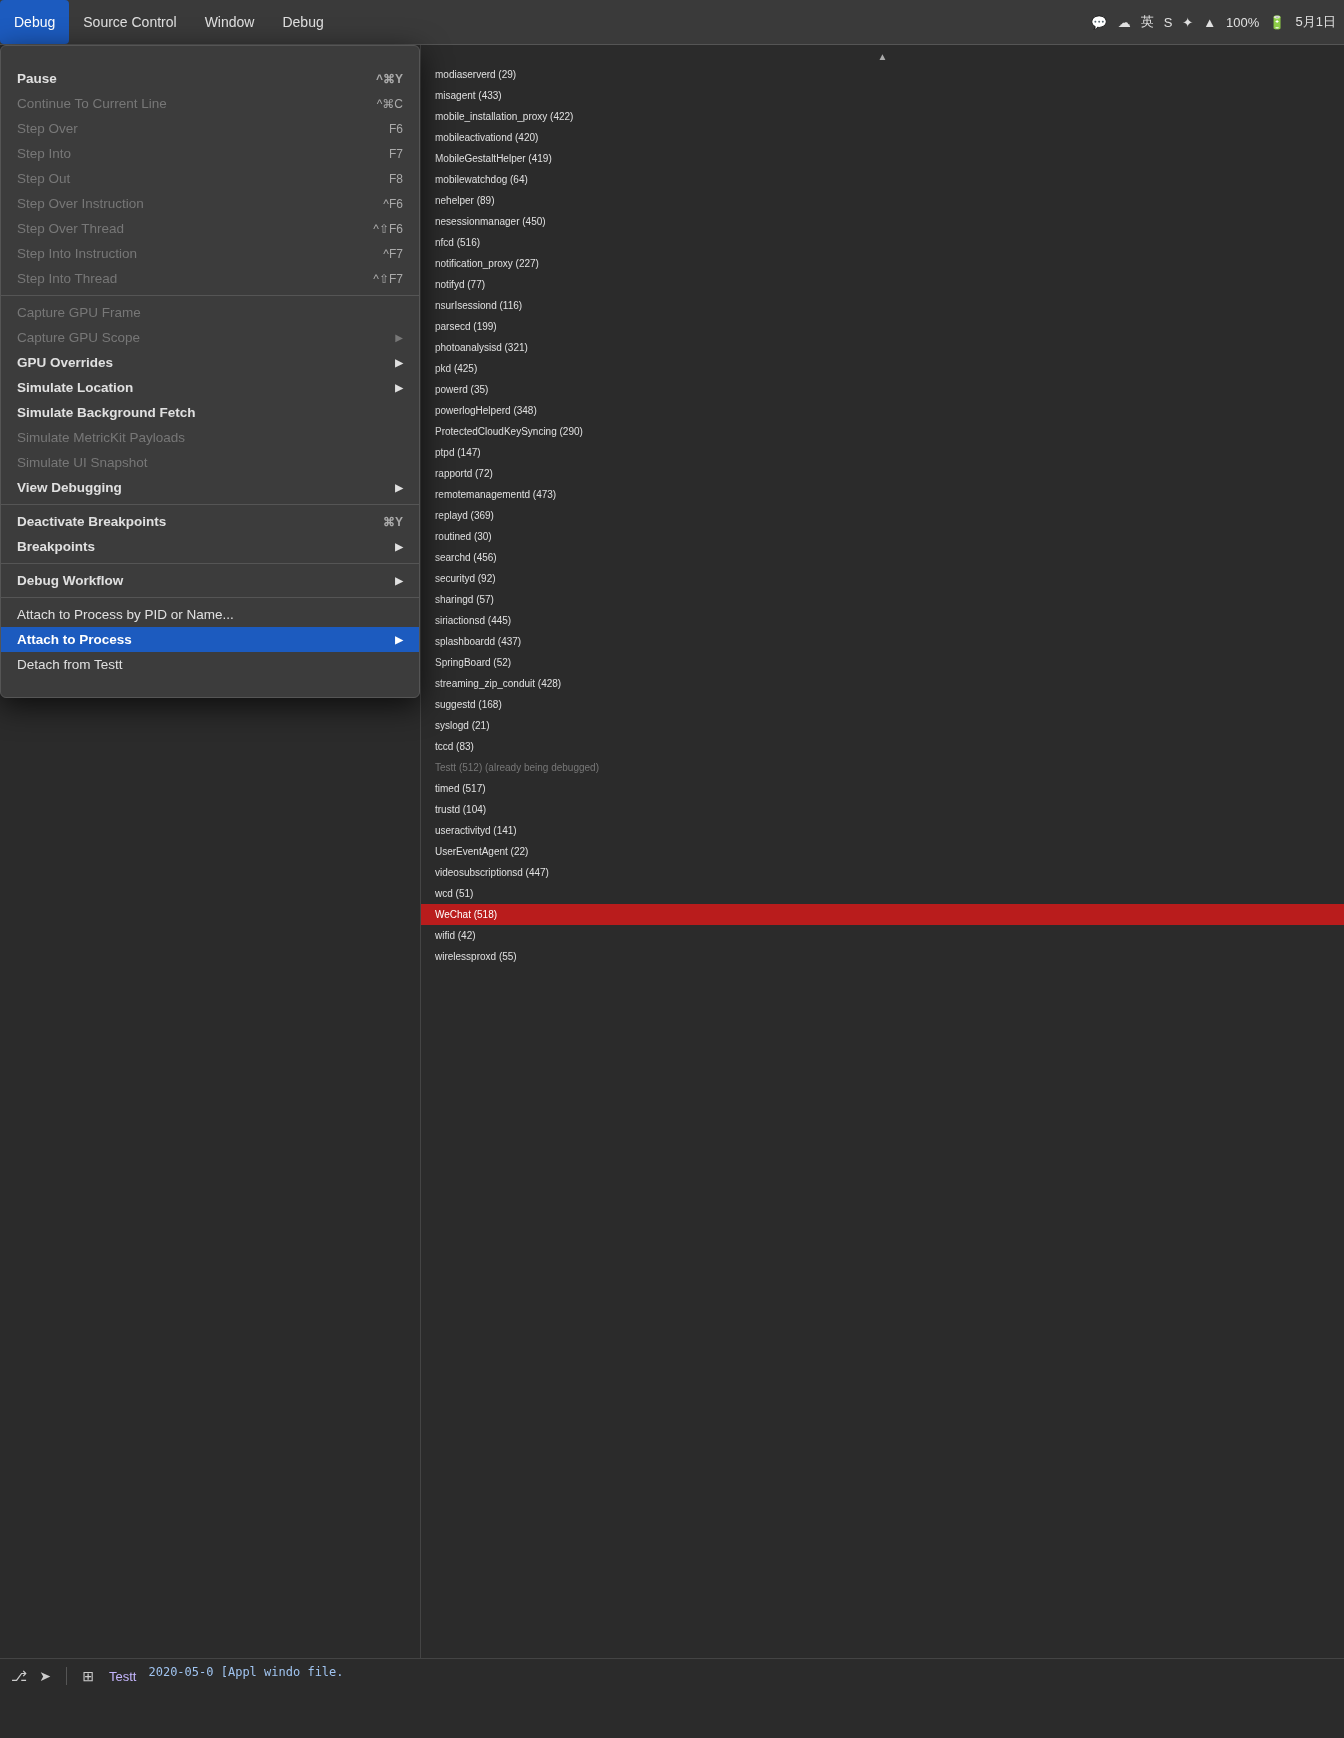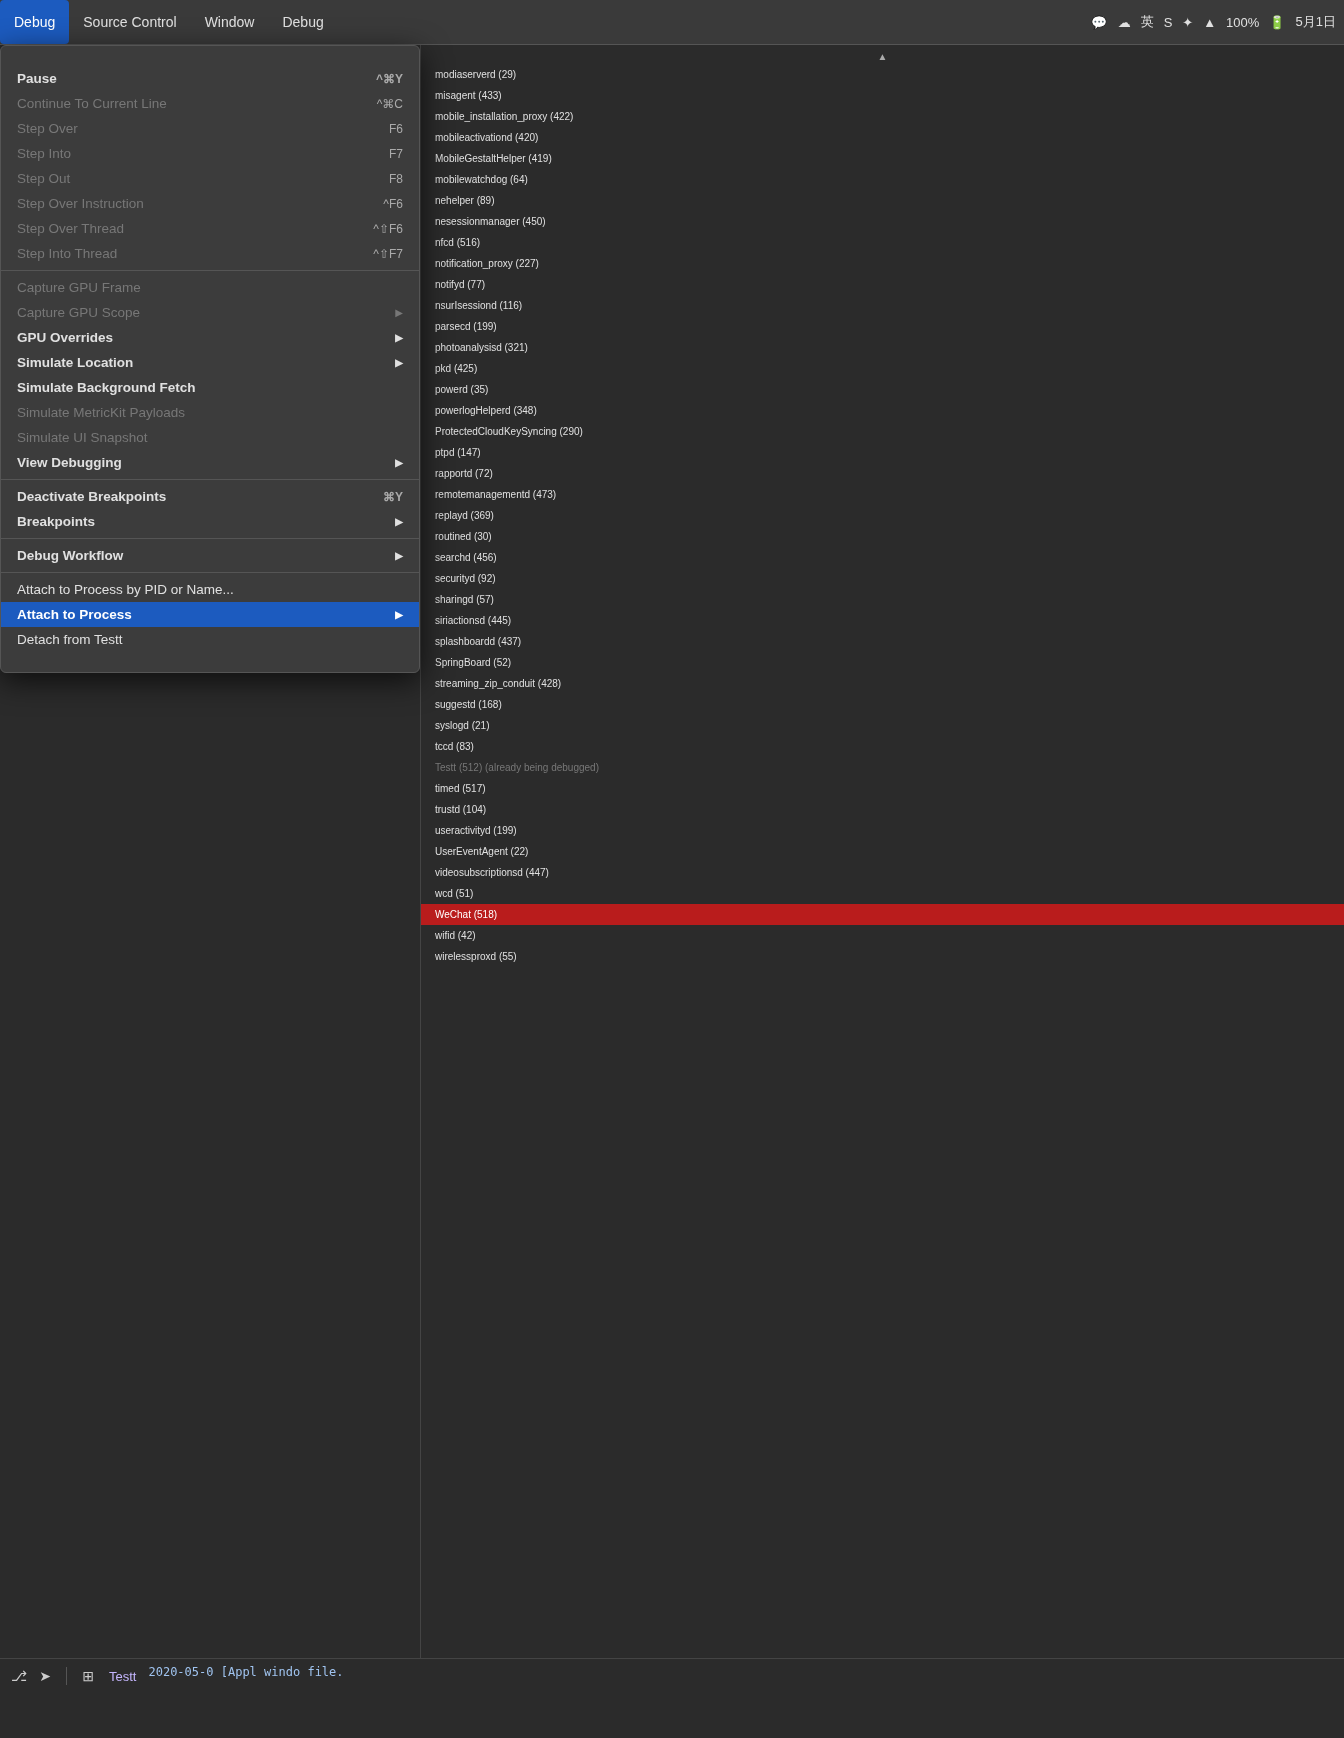--- a/index.html
+++ b/index.html
@@ -229,20 +229,24 @@
   <div class="menu-item disabled">
     <span>Step Over Instruction</span>
     <span class="shortcut">^F6</span>
   </div>
 
   <div class="menu-item disabled">
     <span>Step Over Thread</span>
     <span class="shortcut">^⇧F6</span>
   </div>
 
+  <div class="menu-item disabled">
+    <span>Step Into Instruction</span>
+    <span class="shortcut">^F7</span>
+  </div>
 
   <div class="menu-item disabled">
     <span>Step Into Thread</span>
     <span class="shortcut">^⇧F7</span>
   </div>
   <div class="menu-separator"></div>
 
   <div class="menu-item disabled">
     <span>Capture GPU Frame</span>
   </div>
@@ -343,21 +347,21 @@
       <div class="process-item">siriactionsd (445)</div>
       <div class="process-item">splashboardd (437)</div>
       <div class="process-item">SpringBoard (52)</div>
       <div class="process-item">streaming_zip_conduit (428)</div>
       <div class="process-item">suggestd (168)</div>
       <div class="process-item">syslogd (21)</div>
       <div class="process-item">tccd (83)</div>
       <div class="process-item disabled-text">Testt (512) (already being debugged)</div>
       <div class="process-item">timed (517)</div>
       <div class="process-item">trustd (104)</div>
-      <div class="process-item">useractivityd (199)</div>
+      <div class="process-item">useractivityd (141)</div>
       <div class="process-item">UserEventAgent (22)</div>
       <div class="process-item">videosubscriptionsd (447)</div>
       <div class="process-item">wcd (51)</div>
       <div class="process-item selected">WeChat (518)</div>
       <div class="process-item">wifid (42)</div>
       <div class="process-item">wirelessproxd (55)</div>
     </div>
 </div>
 
 <div class="bottom-bar">

